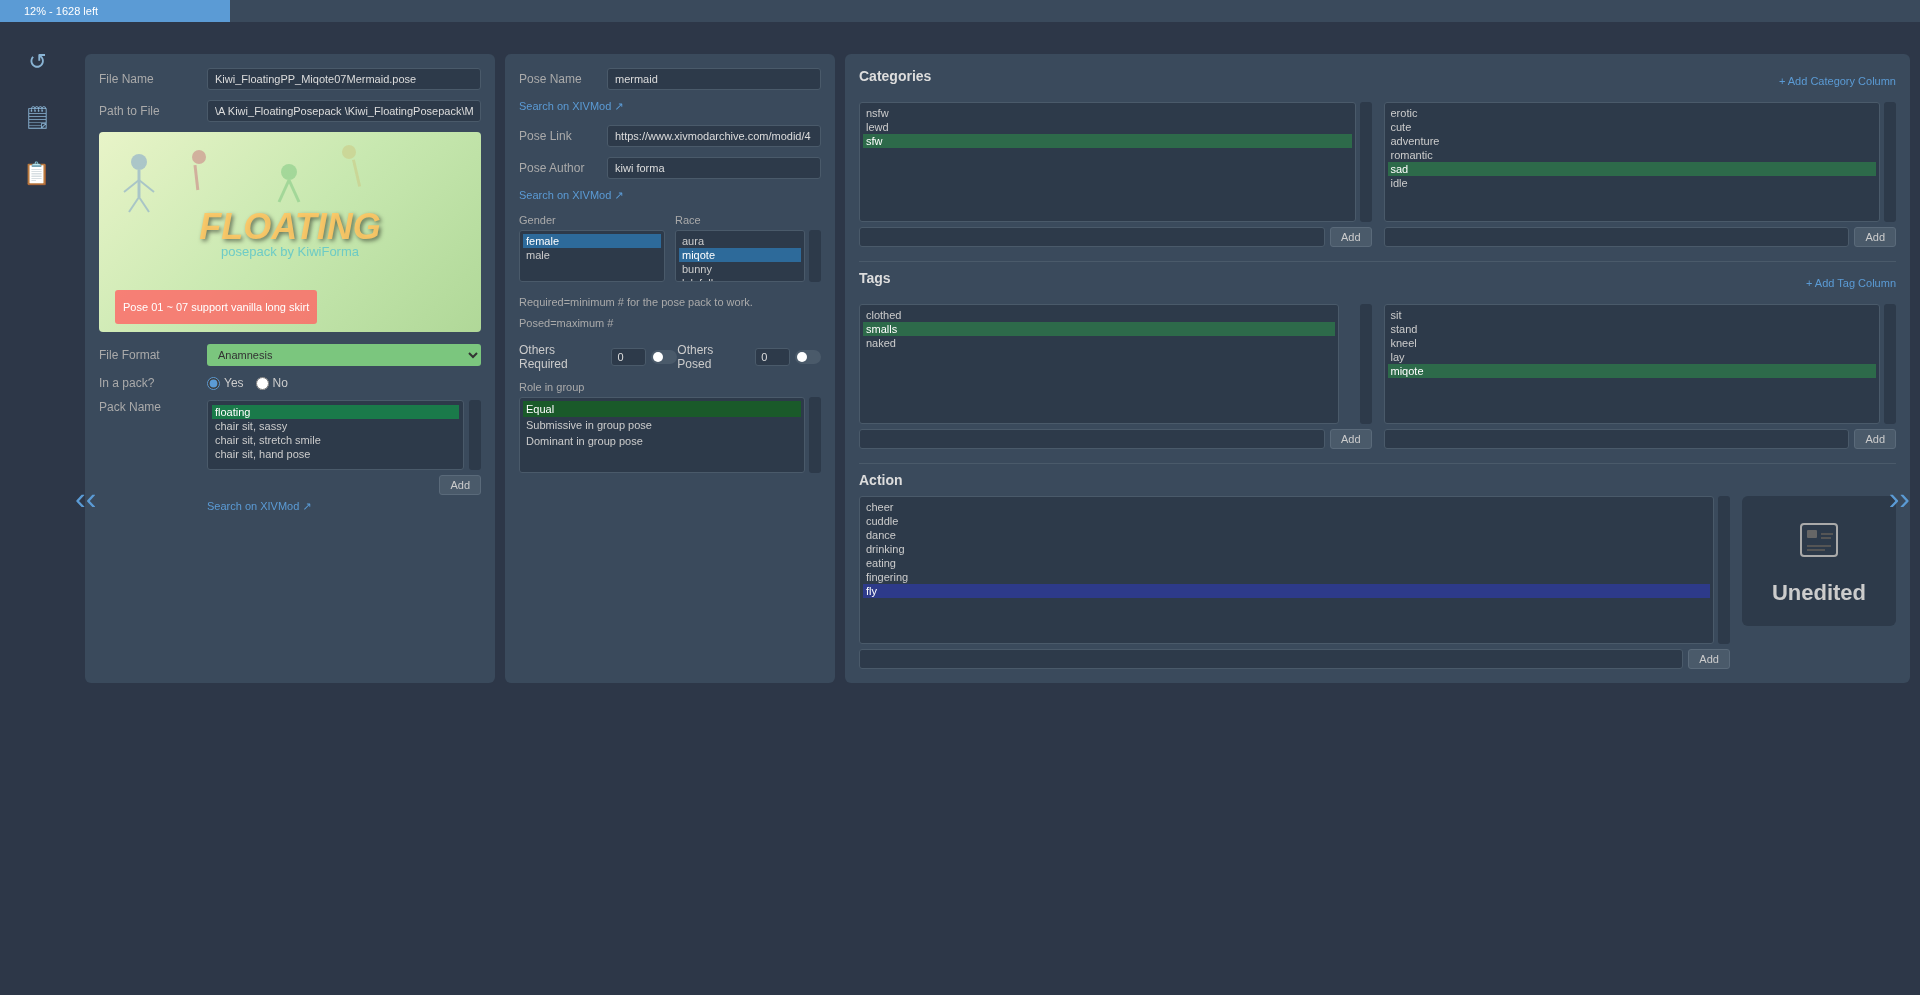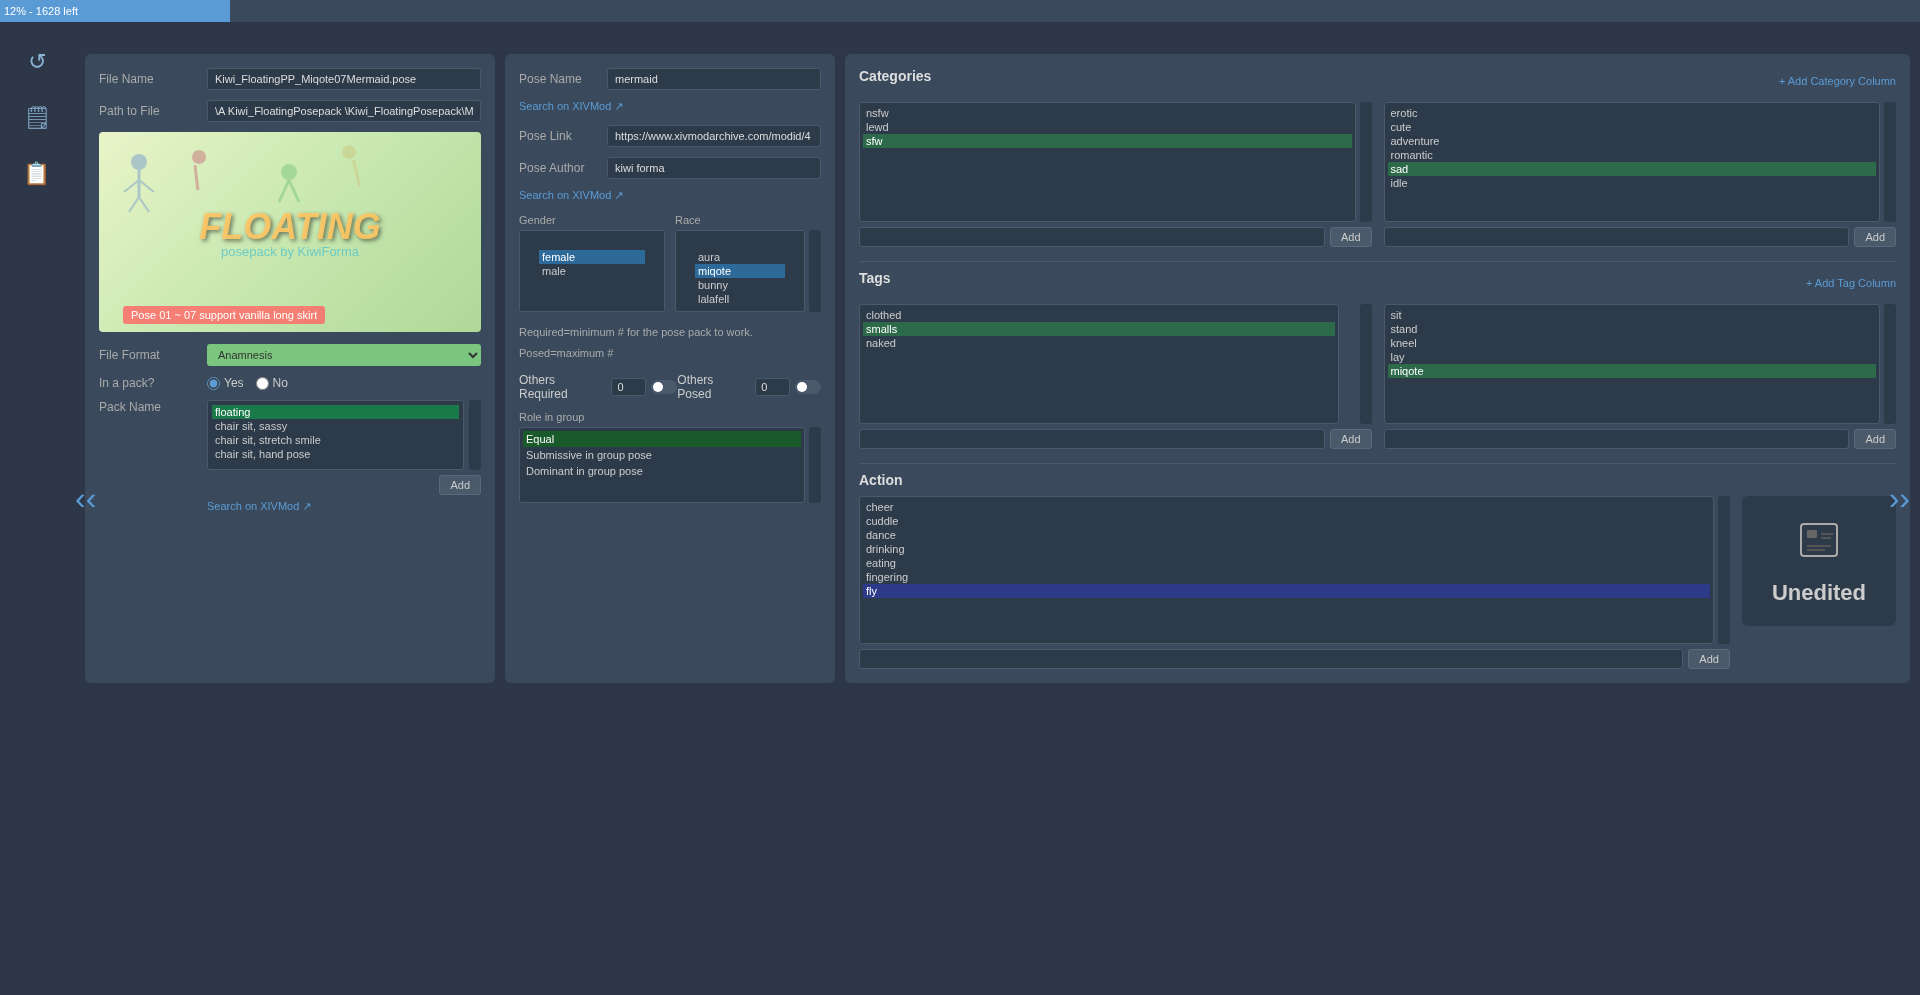--- a/index.html
+++ b/index.html
@@ -19,21 +19,21 @@
       height: 22px;
       margin: 0;
       position: relative;
     }
     .progress-bar-fill {
       background: #5b9bd5;
       height: 100%;
       width: 12%;
       display: flex;
       align-items: center;
-      padding-left: 4px;
+      padding-left: 24px;
       color: #fff;
       font-size: 11px;
     }
 
     
     .left-sidebar {
       position: absolute;
       left: 0;
       top: 22px;
       width: 75px;
@@ -103,25 +103,25 @@
       margin-bottom: 12px;
       position: relative;
       overflow: hidden;
       display: flex;
       align-items: center;
       justify-content: center;
     }
     .pose-image-label {
       position: absolute;
       bottom: 8px;
-      left: 24px;
+      left: 16px;
       background: rgba(255,100,100,0.8);
       color: #fff;
       font-size: 11px;
-      padding: 3px 8px;
+      padding: 11px 8px;
       border-radius: 3px;
     }
     .pose-image-title {
       font-size: 36px;
       font-weight: bold;
       color: rgba(255,200,100,0.9);
       text-shadow: 2px 2px 4px rgba(0,0,0,0.5);
       font-style: italic;
       text-align: center;
     }
@@ -247,23 +247,23 @@
     }
     .section-label {
       color: #aaa;
       font-size: 11px;
       margin-bottom: 4px;
     }
     .select-list {
       background: #2d3a4a;
       border: 1px solid #4a5a6a;
       border-radius: 3px;
-      height: 82px;
+      height: 52px;
       overflow-y: auto;
-      padding: 19px;
+      padding: 3px;
     }
     .select-list .list-item {
       color: #ccc;
       font-size: 11px;
       padding: 1px 3px;
       cursor: pointer;
     }
     .select-list .list-item.selected {
       background: #2d6a9a;
       color: #fff;

